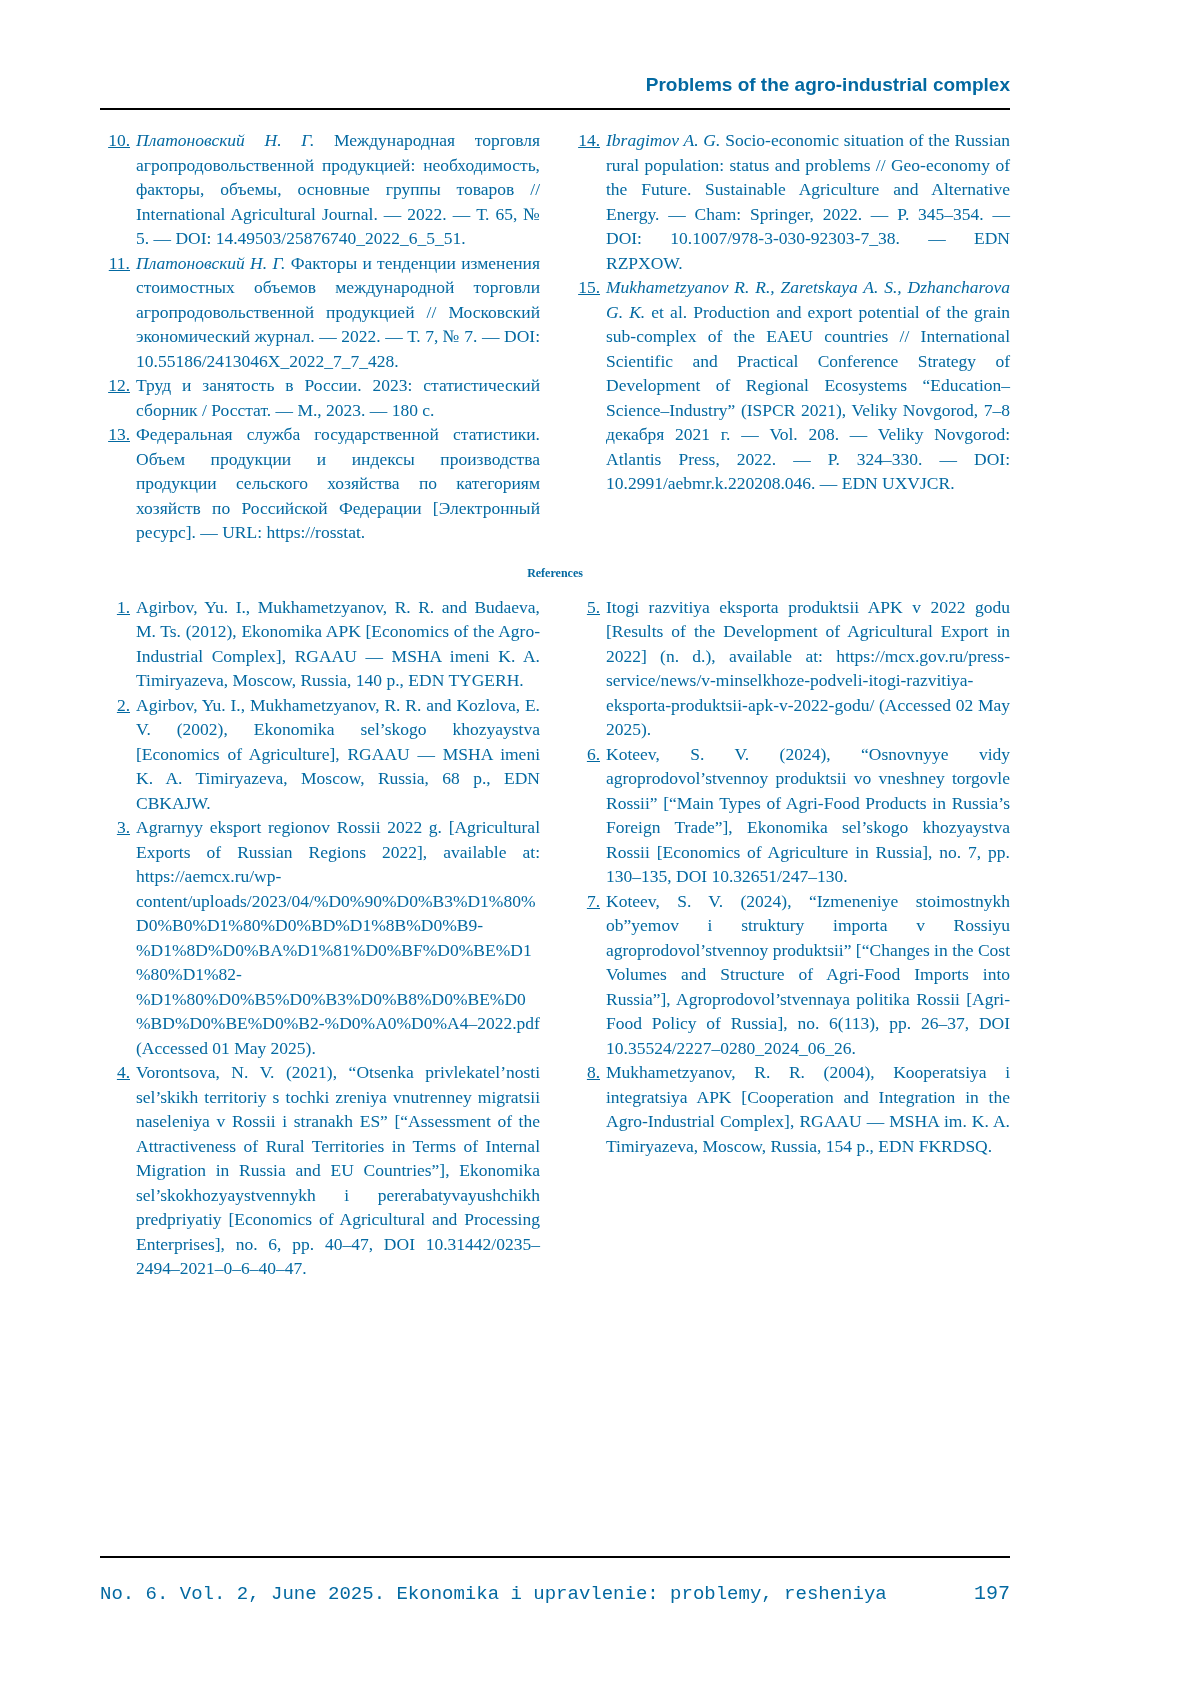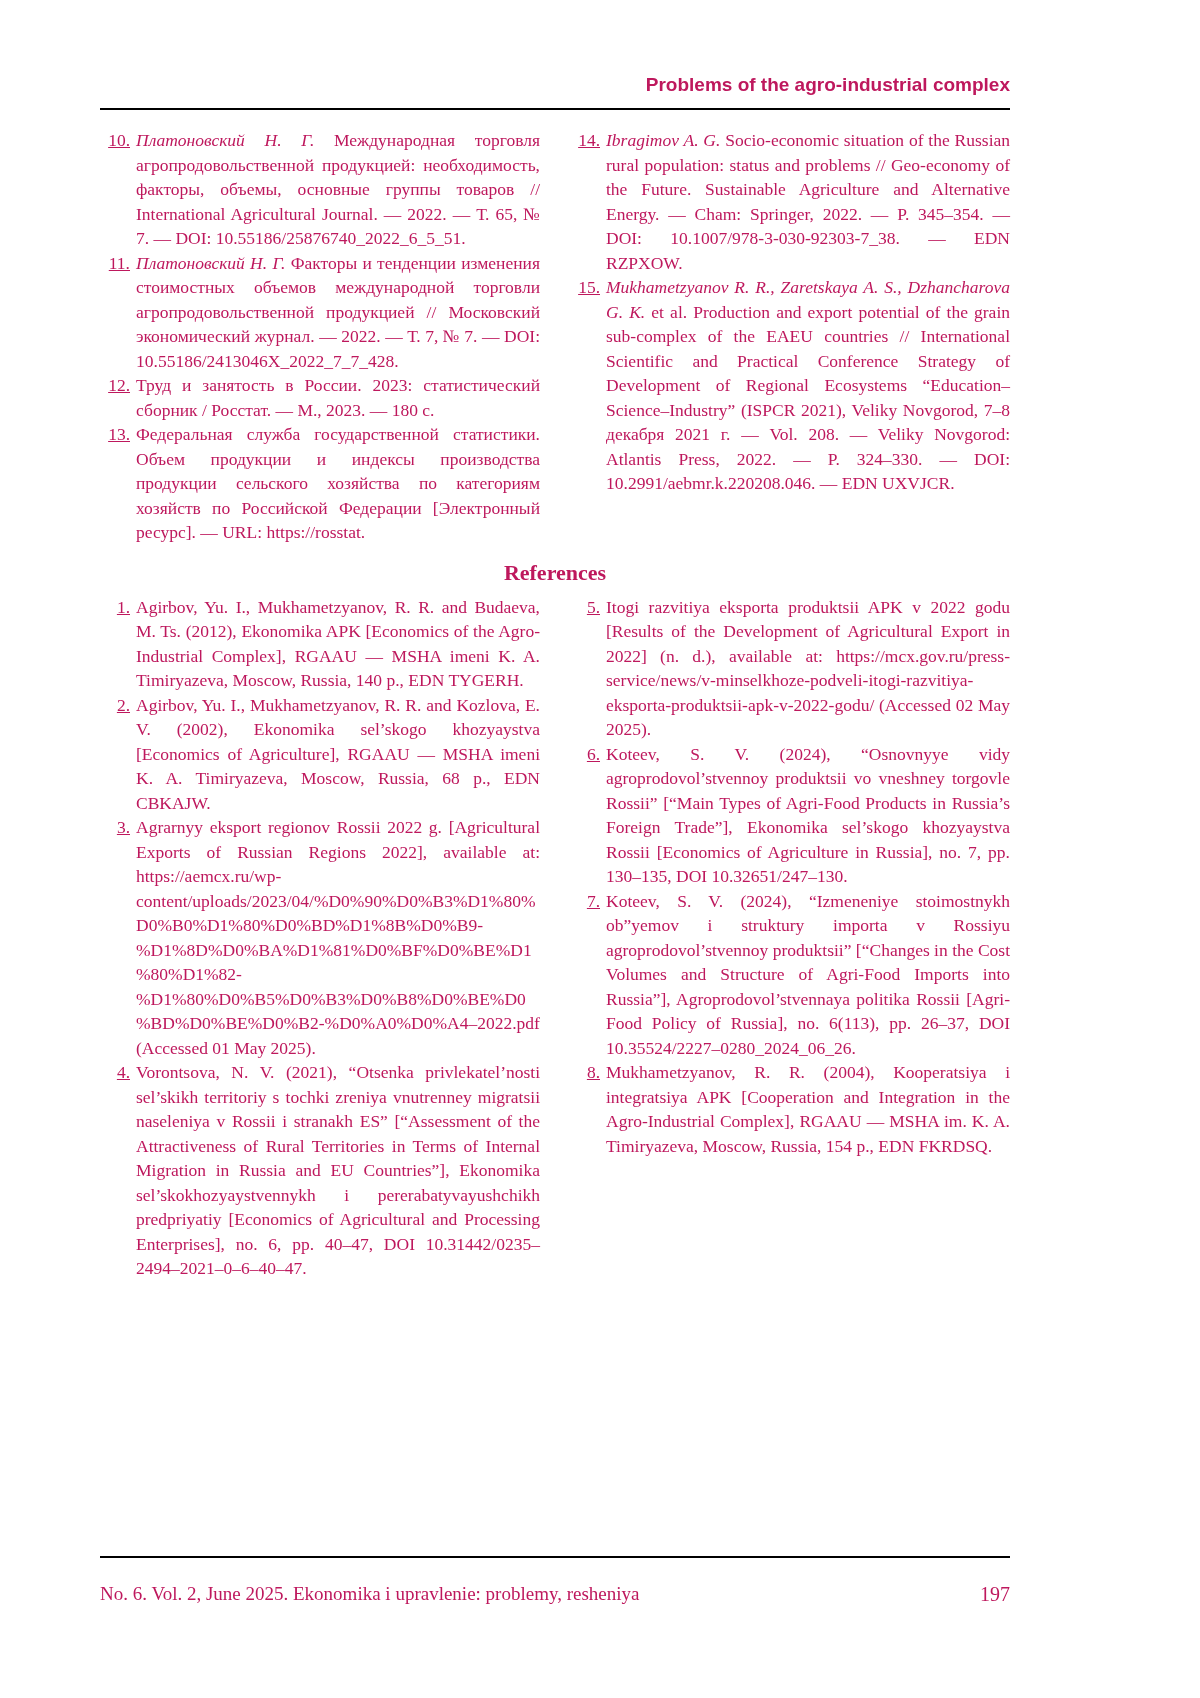--- a/index.html
+++ b/index.html
@@ -3,21 +3,21 @@
 <meta charset="utf-8">
 <style>
   html, body { margin: 0; padding: 0; background: #ffffff; }
   .page {
     position: relative;
     width: 1200px; height: 1698px;
     box-sizing: border-box;
     padding: 74px 190px 0 100px;
     background: #ffffff;
     overflow: hidden;
-    color: #be185d;
+    color: #0369a1;
     font-family: "Liberation Serif", "DejaVu Serif", serif;
   }
   .running-head {
     font-family: "Liberation Sans", "DejaVu Sans", sans-serif;
     font-weight: bold;
     font-size: 19px; line-height: 22px;
     text-align: right;
   }
   .head-rule {
     border: none;
@@ -40,50 +40,50 @@
   .ref-num {
     display: inline-block;
     width: 30px;
     margin-right: 6px;
     text-indent: 0;
     text-align: right;
     text-decoration: underline;
   }
   .ref-authors { }
   .refs-heading {
-    font-size: 22px; line-height: 24px;
+    font-size: 12px; line-height: 24px;
     font-weight: bold;
     text-align: center;
     margin: 16px 0 10px 0;
   }
   .page-footer {
     position: absolute;
     left: 100px; right: 190px; bottom: 92px;
     border-top: 2px solid #000;
     padding-top: 24px;
     display: flex;
     justify-content: space-between;
     align-items: flex-start;
-    font-family: Liberation Serif, serif;
+    font-family: Liberation Mono, monospace;
     font-size: 19px; line-height: 24px;
   }
   .page-num { font-size: 20px; }
 </style>
 </head>
 <body>
 
 <div class="page">
 
   <div class="running-head">Problems of the agro-industrial complex</div>
 
   <div class="head-rule"></div>
 
   <section class="two-col">
     <div class="col" id="ru-left">
-        <p class="ref-item"><span class="ref-num">10.</span><em class="ref-authors">Платоновский Н. Г.</em> <span>Международная торговля агропродовольственной продукцией: необходимость, факторы, объемы, основные группы товаров // International Agricultural Journal. — 2022. — Т. 65, № 7. — DOI: 10.55186/25876740_2022_6_5_51.</span></p>
+        <p class="ref-item"><span class="ref-num">10.</span><em class="ref-authors">Платоновский Н. Г.</em> <span>Международная торговля агропродовольственной продукцией: необходимость, факторы, объемы, основные группы товаров // International Agricultural Journal. — 2022. — Т. 65, № 5. — DOI: 14.49503/25876740_2022_6_5_51.</span></p>
         <p class="ref-item"><span class="ref-num">11.</span><em class="ref-authors">Платоновский Н. Г.</em> <span>Факторы и тенденции изменения стоимостных объемов международной торговли агропродовольственной продукцией // Московский экономический журнал. — 2022. — Т. 7, № 7. — DOI: 10.55186/2413046X_2022_7_7_428.</span></p>
         <p class="ref-item"><span class="ref-num">12.</span><span>Труд и занятость в России. 2023: статистический сборник / Росстат. — М., 2023. — 180 с.</span></p>
         <p class="ref-item"><span class="ref-num">13.</span><span>Федеральная служба государственной статистики. Объем продукции и индексы производства продукции сельского хозяйства по категориям хозяйств по Российской Федерации [Электронный ресурс]. — URL: https://rosstat.</span></p>
       </div>
     <div class="col" id="ru-right">
         <p class="ref-item"><span class="ref-num">14.</span><em class="ref-authors">Ibragimov A. G.</em> <span>Socio-economic situation of the Russian rural population: status and problems // Geo-economy of the Future. Sustainable Agriculture and Alternative Energy. — Cham: Springer, 2022. — P. 345–354. — DOI: 10.1007/978-3-030-92303-7_38. — EDN RZPXOW.</span></p>
         <p class="ref-item"><span class="ref-num">15.</span><em class="ref-authors">Mukhametzyanov R. R., Zaretskaya A. S., Dzhancharova G. K.</em> <span>et al. Production and export potential of the grain sub-complex of the EAEU countries // International Scientific and Practical Conference Strategy of Development of Regional Ecosystems “Education–Science–Industry” (ISPCR 2021), Veliky Novgorod, 7–8 декабря 2021 г. — Vol. 208. — Veliky Novgorod: Atlantis Press, 2022. — P. 324–330. — DOI: 10.2991/aebmr.k.220208.046. — EDN UXVJCR.</span></p>
       </div>
   </section>
 

